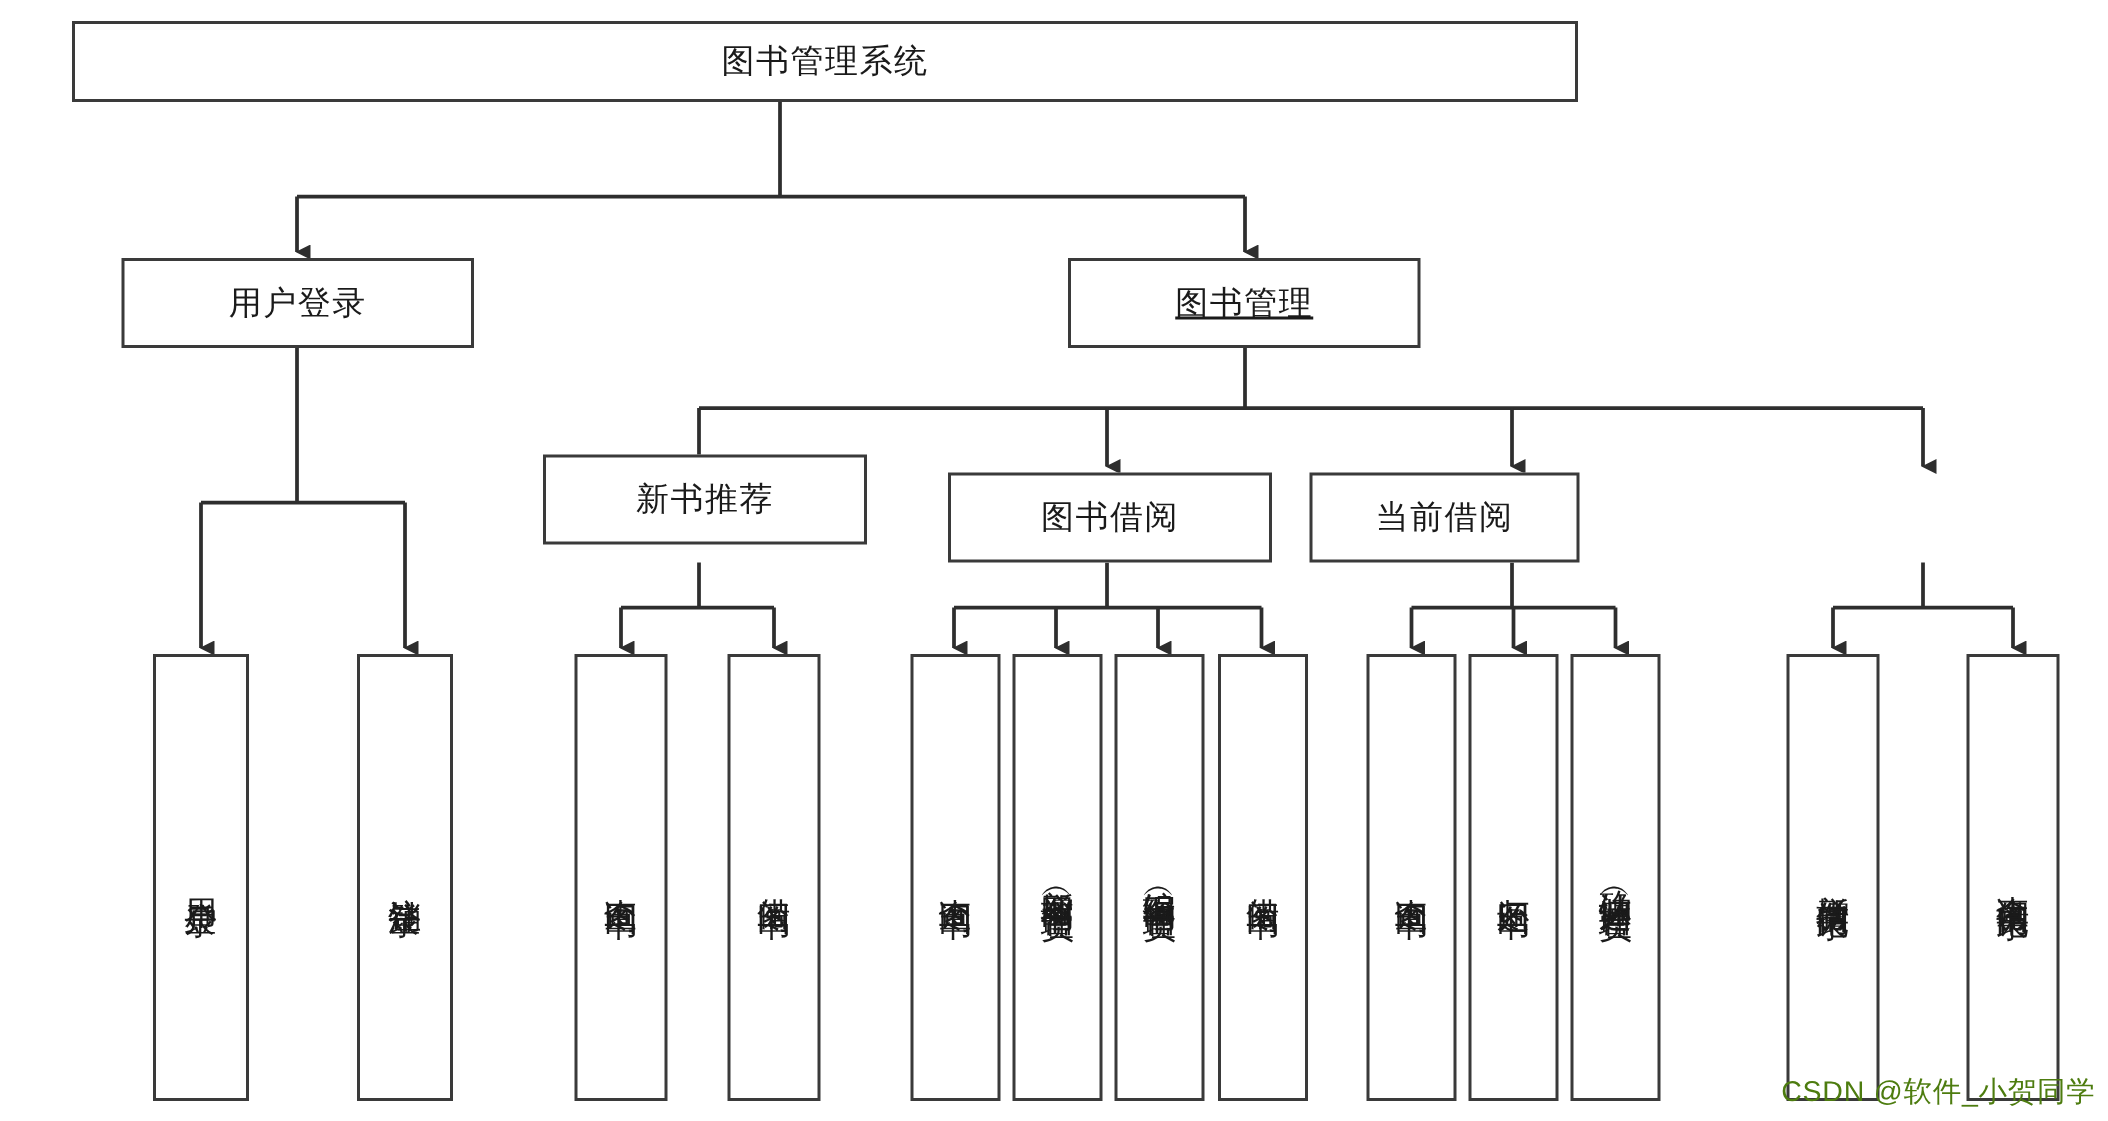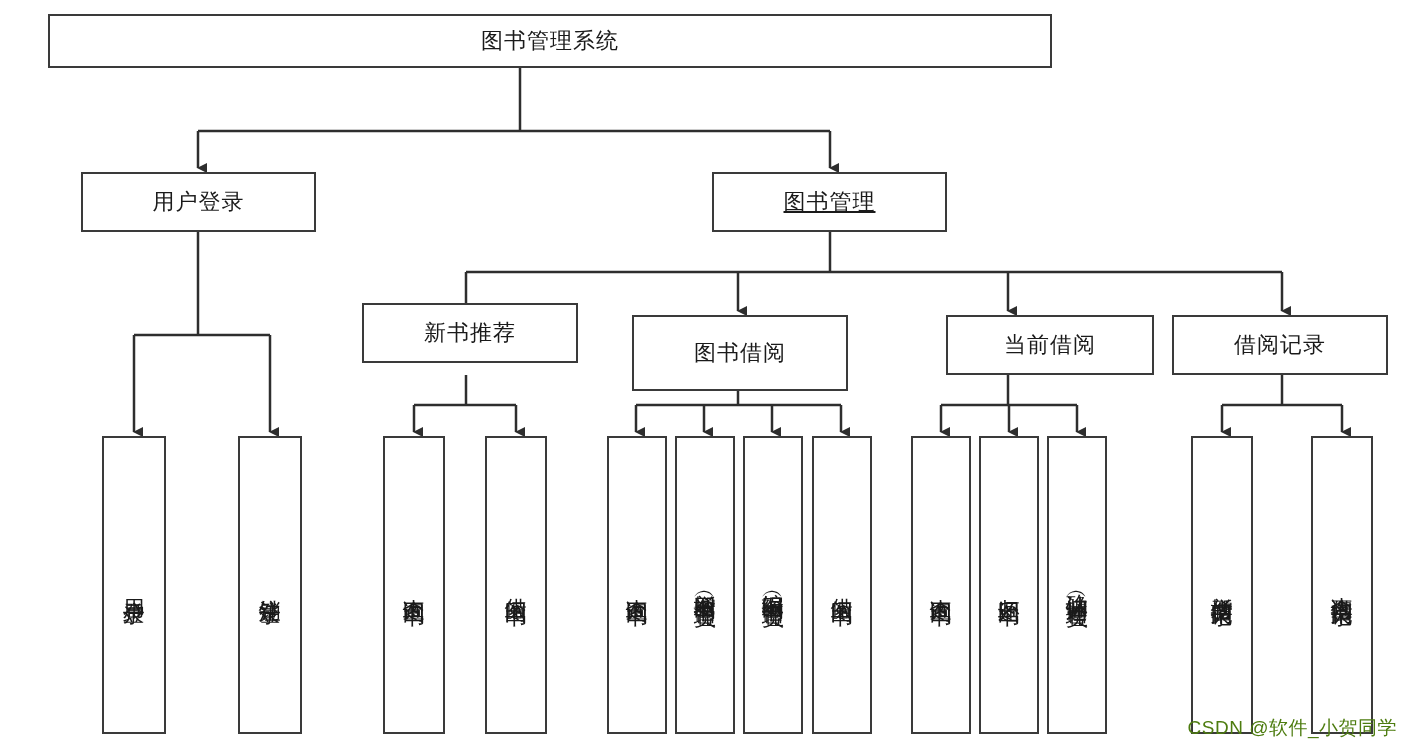--- a/index.html
+++ b/index.html
@@ -134,28 +134,25 @@
   <div class="node node-h" style="left:81px; top:172px; width:235px; height:60px;">
     <span class="hlabel">用户登录</span>
   </div>
   <div class="node node-h" style="left:712px; top:172px; width:235px; height:60px;text-decoration:underline;">
     <span class="hlabel">图书管理</span>
   </div>
 
   <div class="node node-h" style="left:362px; top:303px; width:216px; height:60px;">
     <span class="hlabel">新书推荐</span>
   </div>
-  <div class="node node-h" style="left:632px; top:315px; width:216px; height:76px;">
+  <div class="node node-h" style="left:632px; top:315px; width:216px; height:60px;">
     <span class="hlabel">图书借阅</span>
   </div>
-  <div class="node node-h" style="left:946px; top:315px; width:208px; height:60px;">
+  <div class="node node-h" style="left:873px; top:315px; width:180px; height:60px;">
     <span class="hlabel">当前借阅</span>
-  </div>
-  <div class="node node-h" style="left:1172px; top:315px; width:216px; height:60px;">
-    <span class="hlabel">借阅记录</span>
   </div>
 
   <div class="node node-v" style="left:102px; top:436px; width:64px; height:298px;">
     <span class="vlabel">用户登录</span>
   </div>
   <div class="node node-v" style="left:238px; top:436px; width:64px; height:298px;">
     <span class="vlabel">注销登录</span>
   </div>
 
   <div class="node node-v" style="left:383px; top:436px; width:62px; height:298px;">

